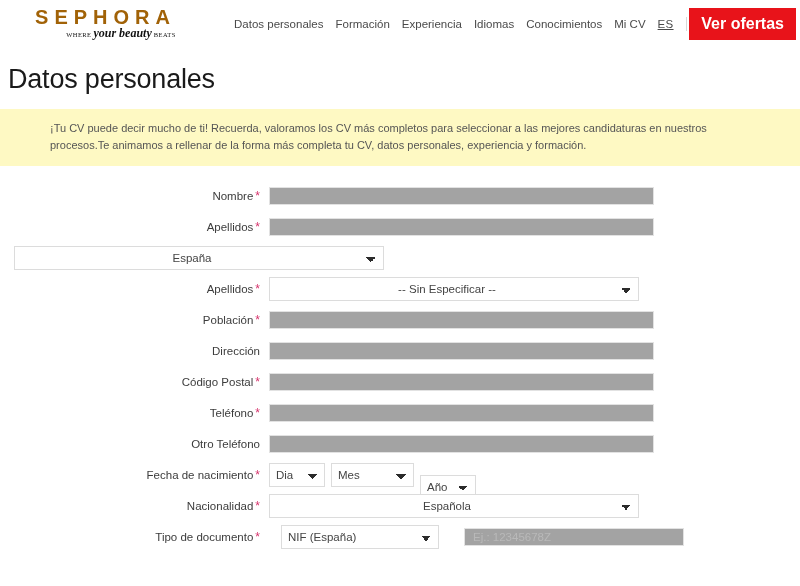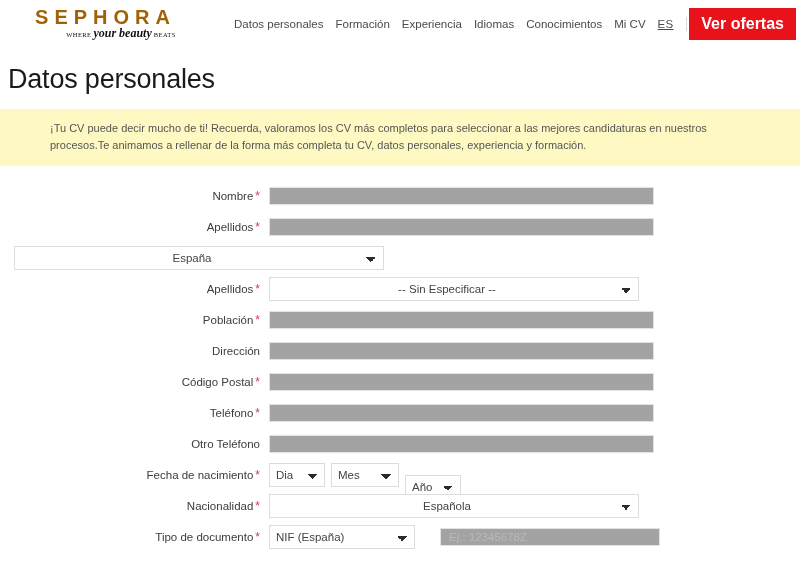--- a/index.html
+++ b/index.html
@@ -170,23 +170,23 @@
       linear-gradient(45deg, transparent 50%, #2b2b2b 50%),
       linear-gradient(135deg, #2b2b2b 50%, transparent 50%);
     background-position:
       calc(100% - 12px) 10px,
       calc(100% - 7px) 10px;
     background-size: 5px 5px, 5px 5px;
     background-repeat: no-repeat;
   }
   .sel-wide { width: 370px; text-align: center; }
   .sel-day  { width: 56px; }
-  .sel-mon  { width: 68px; }
+  .sel-mon  { width: 83px; }
   .sel-year { width: 56px; margin-top: 24px; }
-  .sel-doc  { width: 146px; }
+  .sel-doc  { width: 158px; margin-left: 12px; }
   .gap { width: 6px; }
   .gap-wide { width: 25px; }
 </style>
 </head>
 <body>
 
 <div class="header">
 
   <div class="logo-wrap">
     <div class="logo-word">SEPHORA</div>

